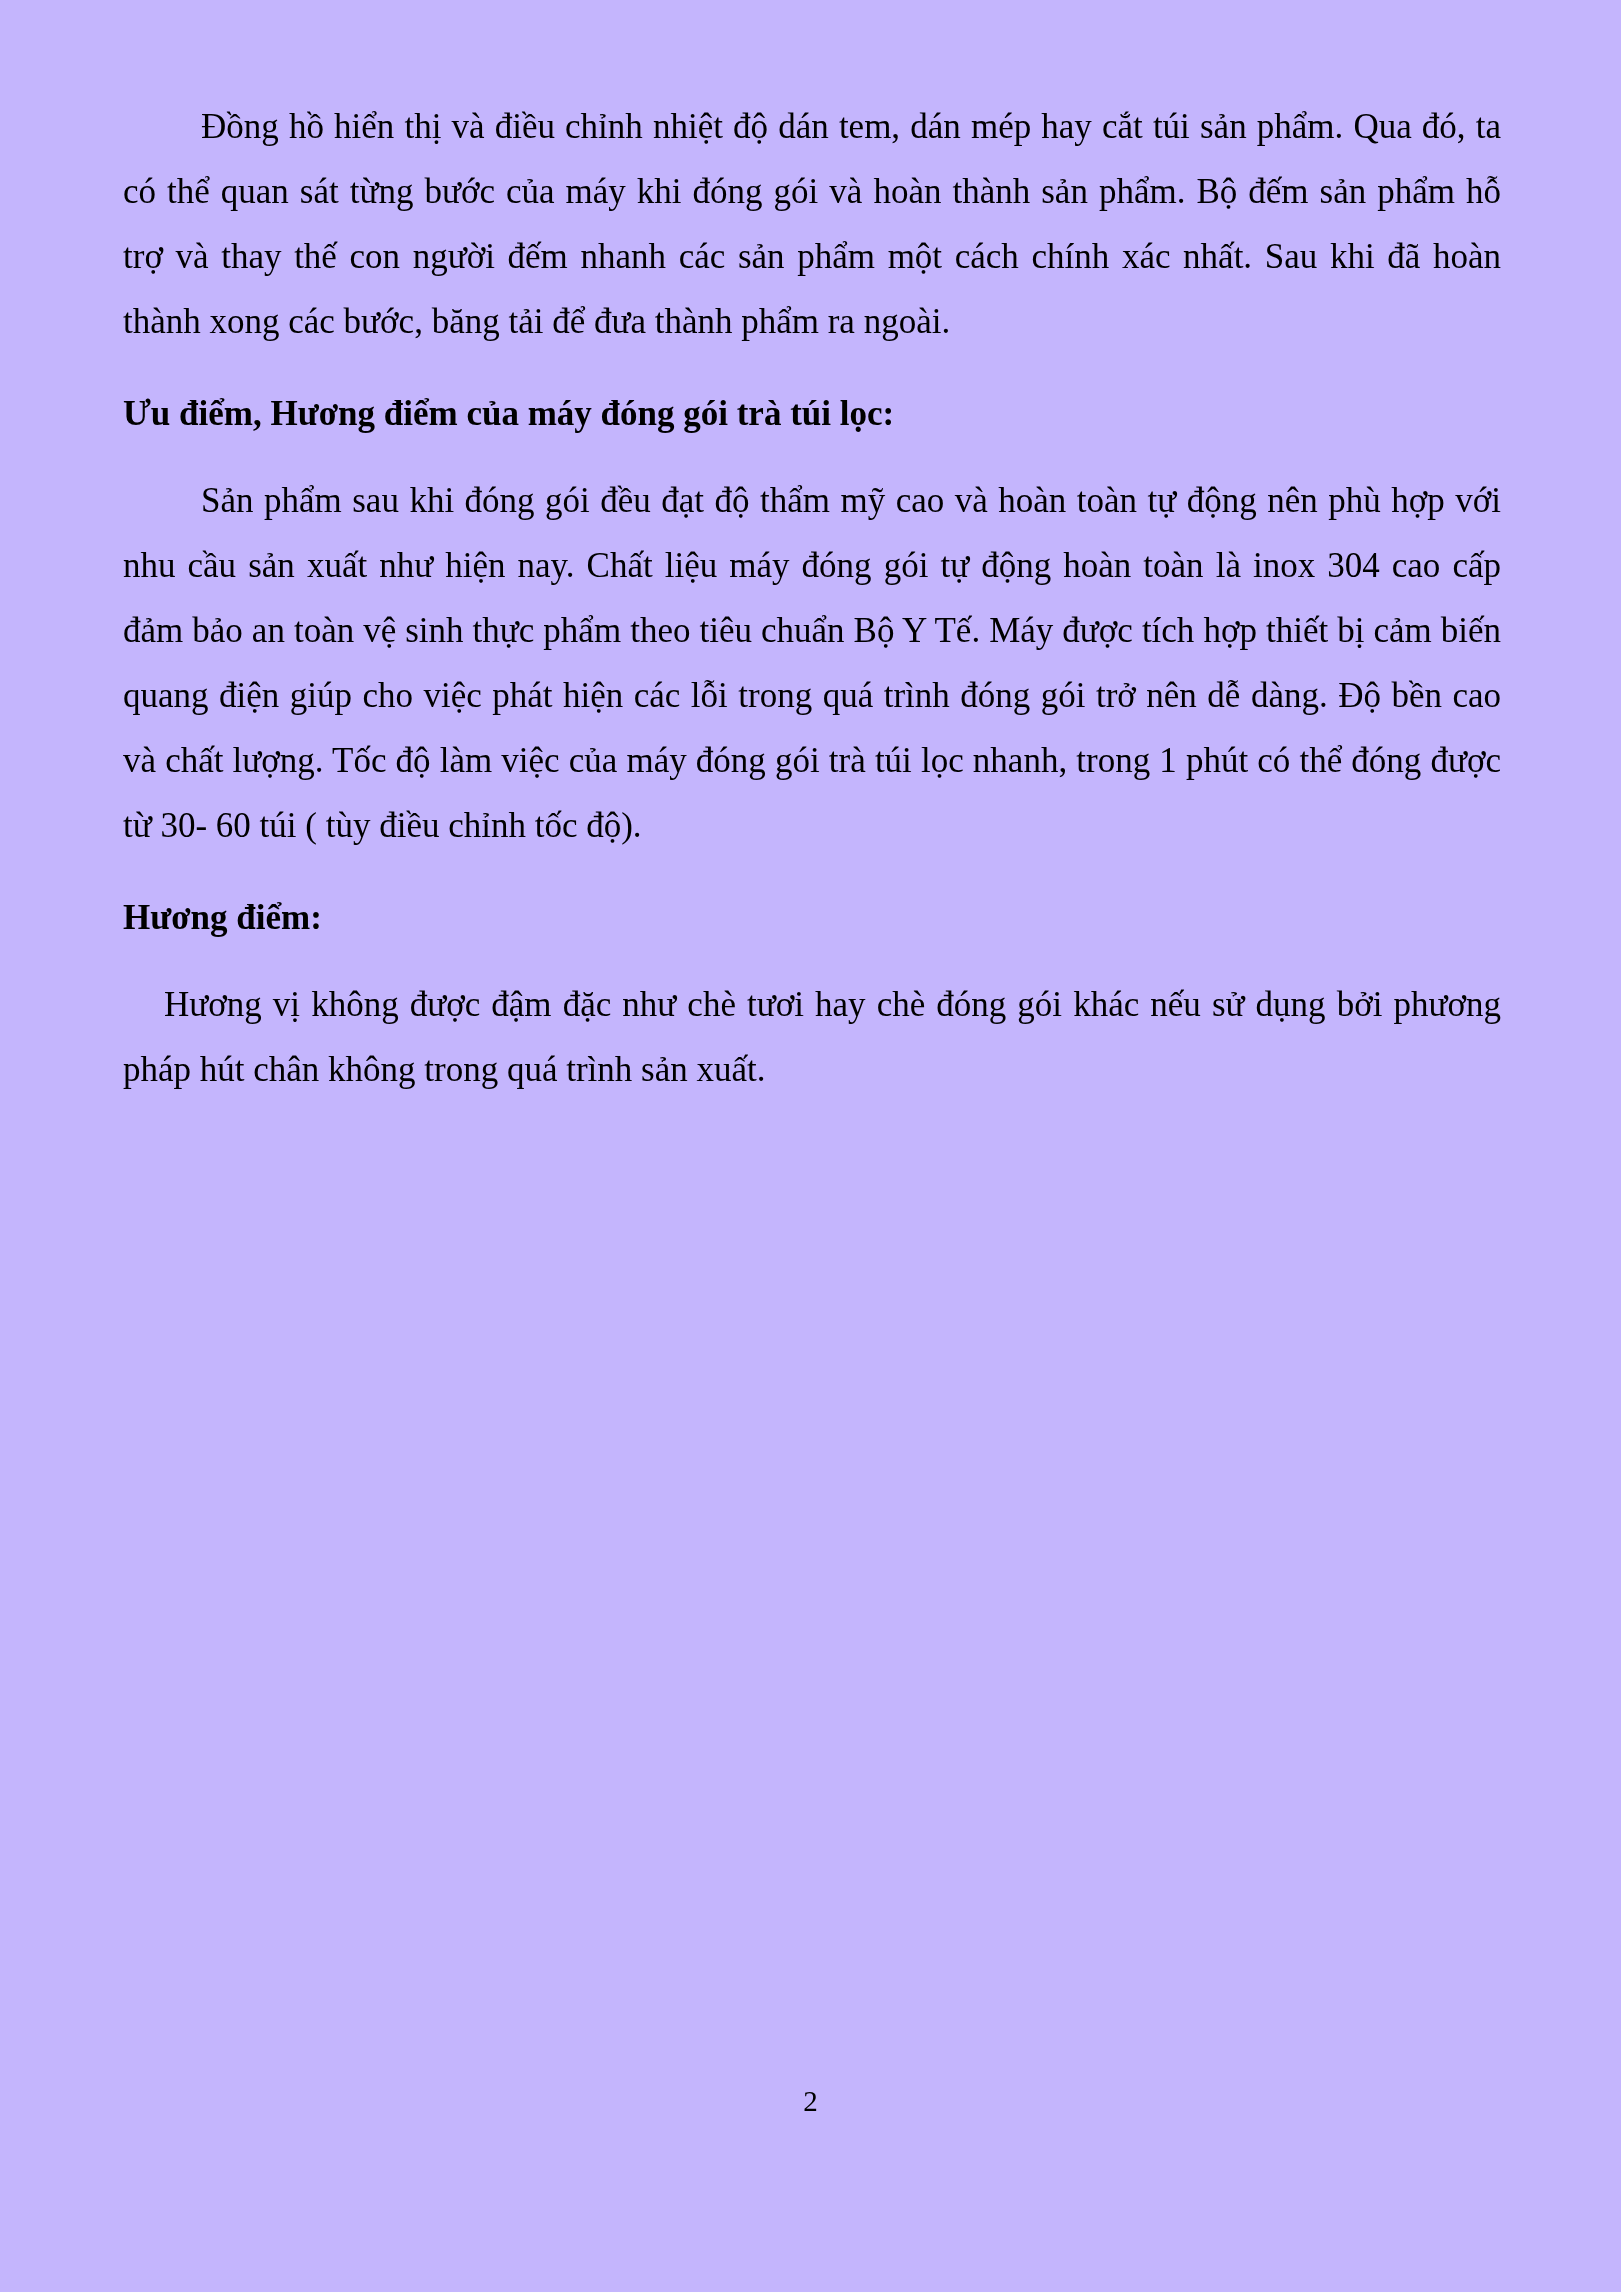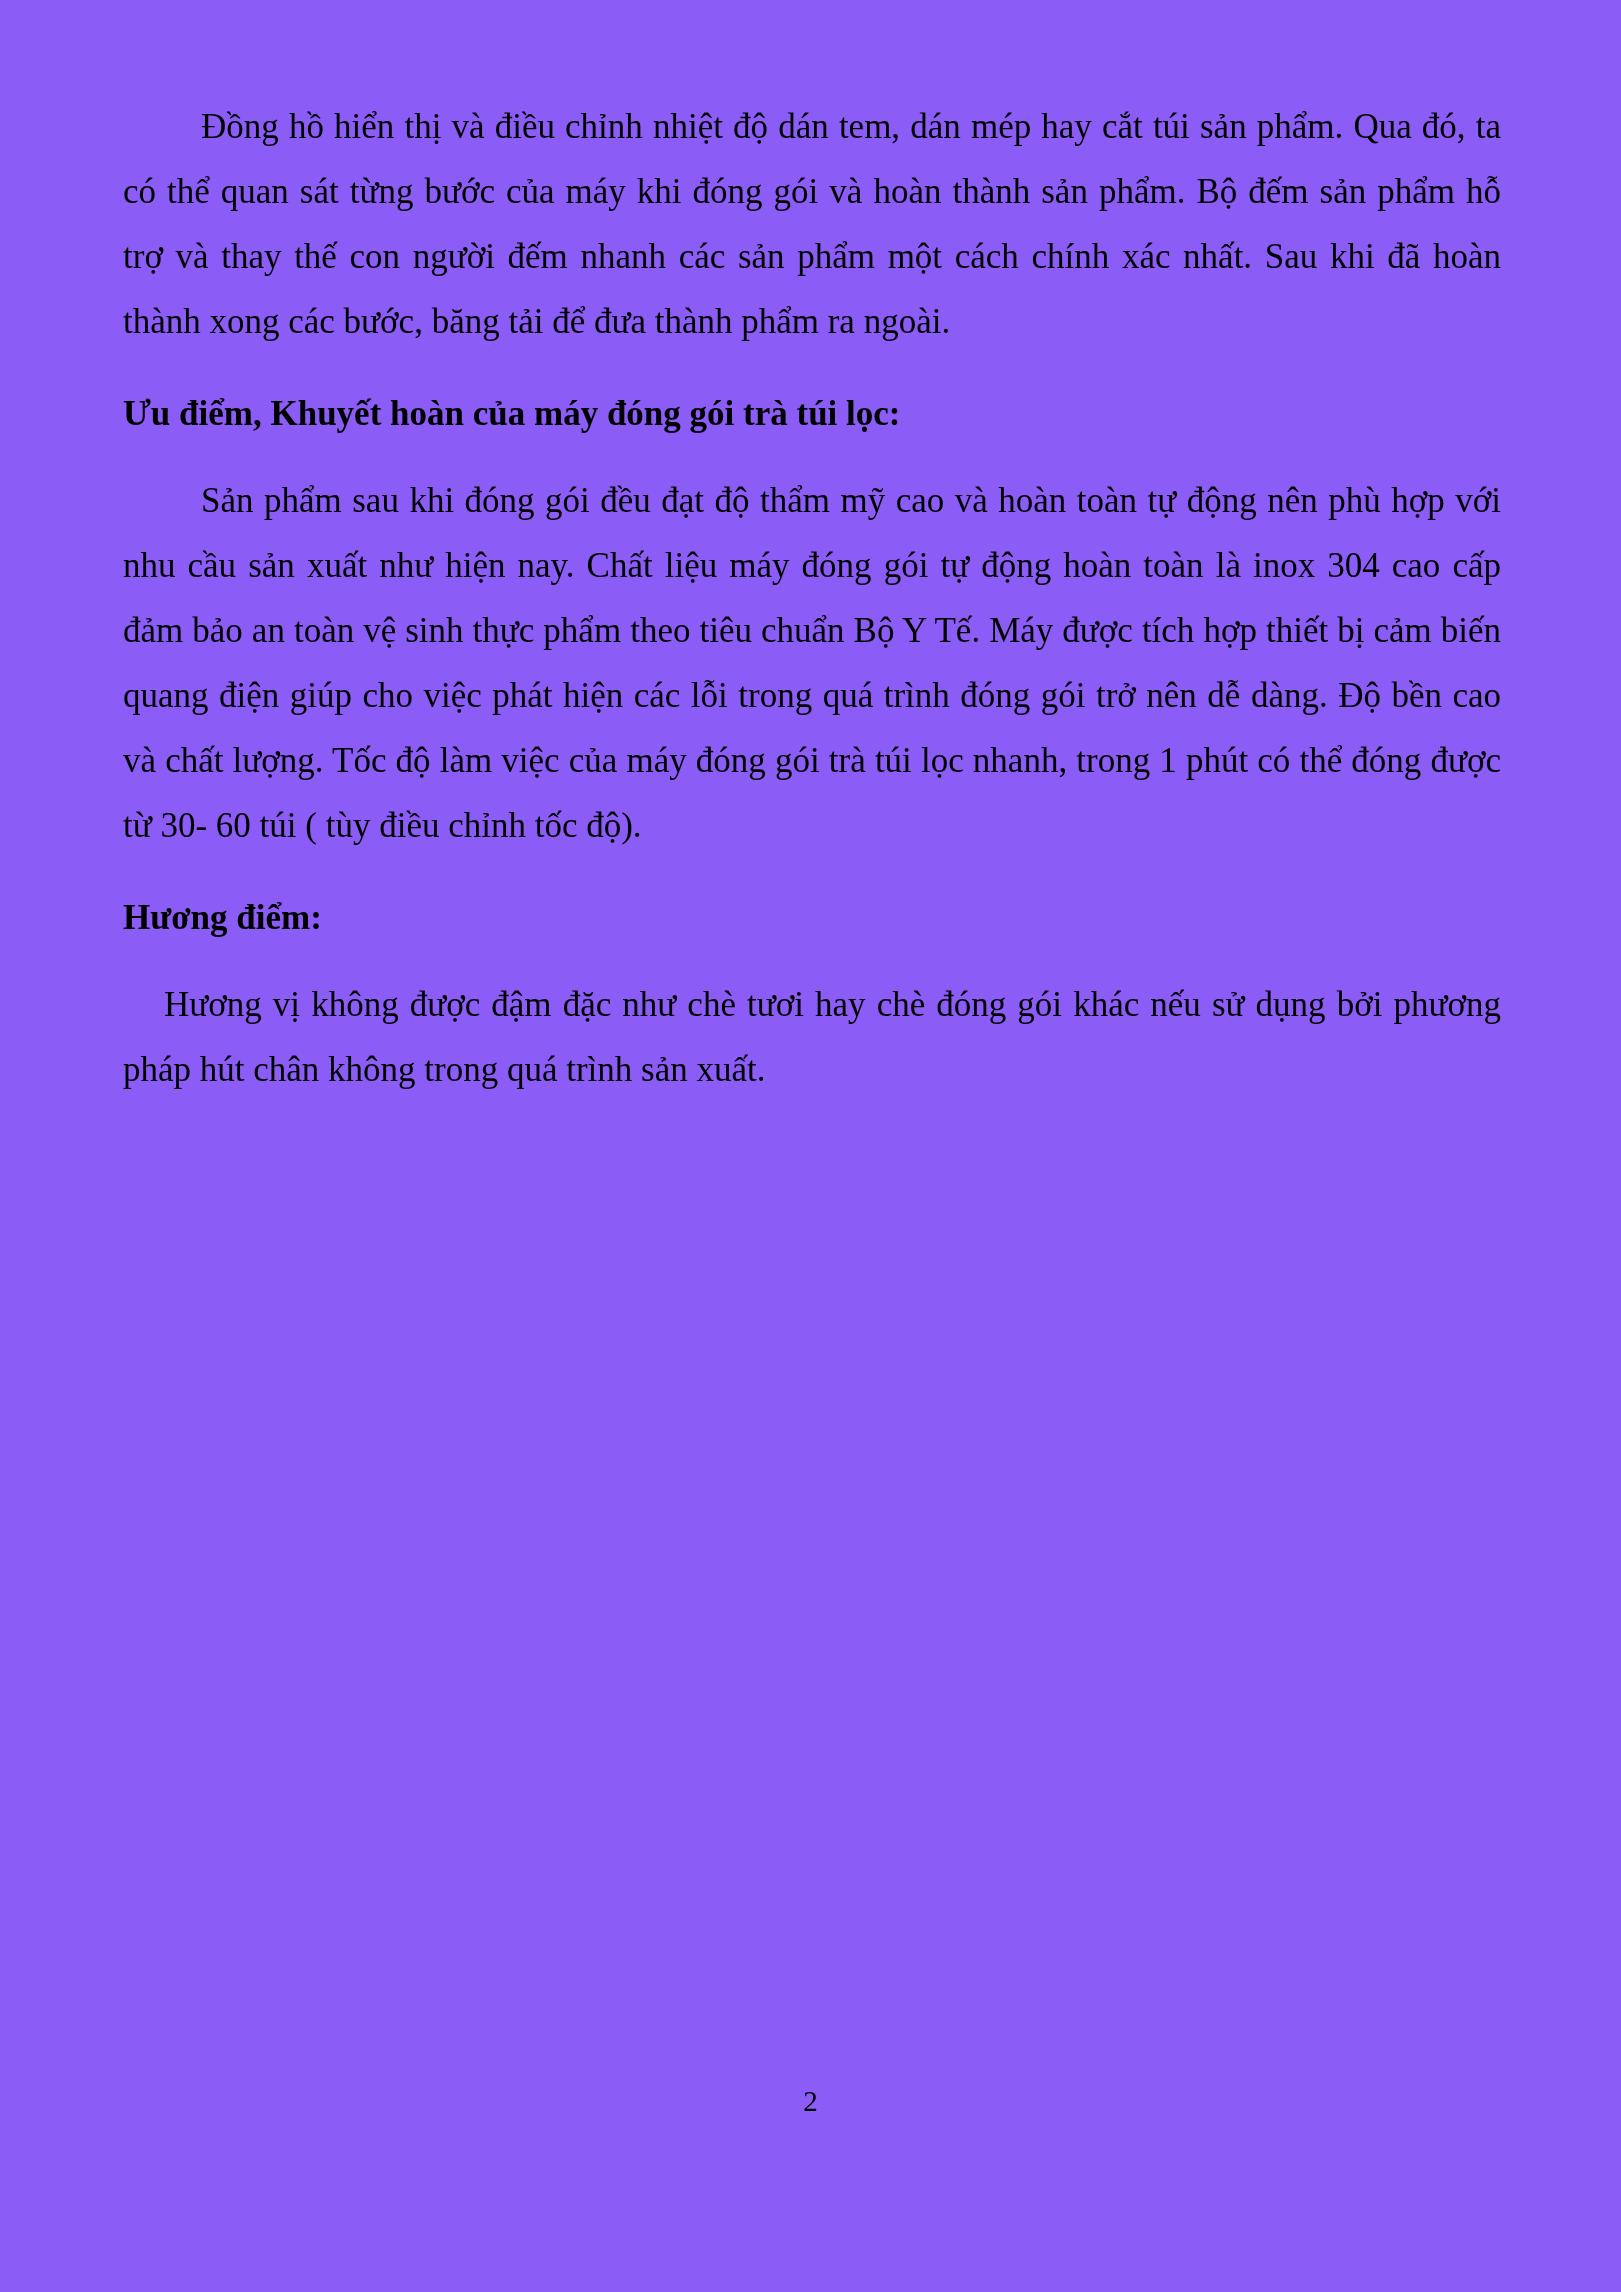--- a/index.html
+++ b/index.html
@@ -11,21 +11,21 @@
     height: 2293px;
     background: #ffffff;
     position: relative;
     overflow: hidden;
     font-family: "Liberation Serif", serif;
     color: #000000;
   }
   .page {
     position: absolute;
     inset: 0;
-    background: #8b5cf6;
+    background: #c4b5fd;
   }
   .page-content {
     position: absolute;
     left: 123px;
     top: 94px;
     width: 1378px;
   }
   p.body {
     font-size: 35px;
     line-height: 65px;
@@ -52,21 +52,21 @@
     color: #000000;
   }
 </style>
 </head>
 <body>
 
 <div class="page">
   <div class="page-content">
     <p class="body indent-lg">Đồng hồ hiển thị và điều chỉnh nhiệt độ dán tem, dán mép hay cắt túi sản phẩm. Qua đó, ta có thể quan sát từng bước của máy khi đóng gói và hoàn thành sản phẩm. Bộ đếm sản phẩm hỗ trợ và thay thế con người đếm nhanh các sản phẩm một cách chính xác nhất. Sau khi đã hoàn thành xong các bước, băng tải để đưa thành phẩm ra ngoài.</p>
 
-    <h2 class="head">Ưu điểm, Khuyết hoàn của máy đóng gói trà túi lọc:</h2>
+    <h2 class="head">Ưu điểm, Hương điểm của máy đóng gói trà túi lọc:</h2>
 
 
     <p class="body indent-lg">Sản phẩm sau khi đóng gói đều đạt độ thẩm mỹ cao và hoàn toàn tự động nên phù hợp với nhu cầu sản xuất như hiện nay. Chất liệu máy đóng gói tự động hoàn toàn là inox 304 cao cấp đảm bảo an toàn vệ sinh thực phẩm theo tiêu chuẩn Bộ Y Tế. Máy được tích hợp thiết bị cảm biến quang điện giúp cho việc phát hiện các lỗi trong quá trình đóng gói trở nên dễ dàng. Độ bền cao và chất lượng. Tốc độ làm việc của máy đóng gói trà túi lọc nhanh, trong 1 phút có thể đóng được từ 30- 60 túi ( tùy điều chỉnh tốc độ).</p>
 
     <h2 class="head">Hương điểm:</h2>
 
     <p class="body indent-sm">Hương vị không được đậm đặc như chè tươi hay chè đóng gói khác nếu sử dụng bởi phương pháp hút chân không trong quá trình sản xuất.</p>
   </div>
 
   <div class="footer">2</div>

